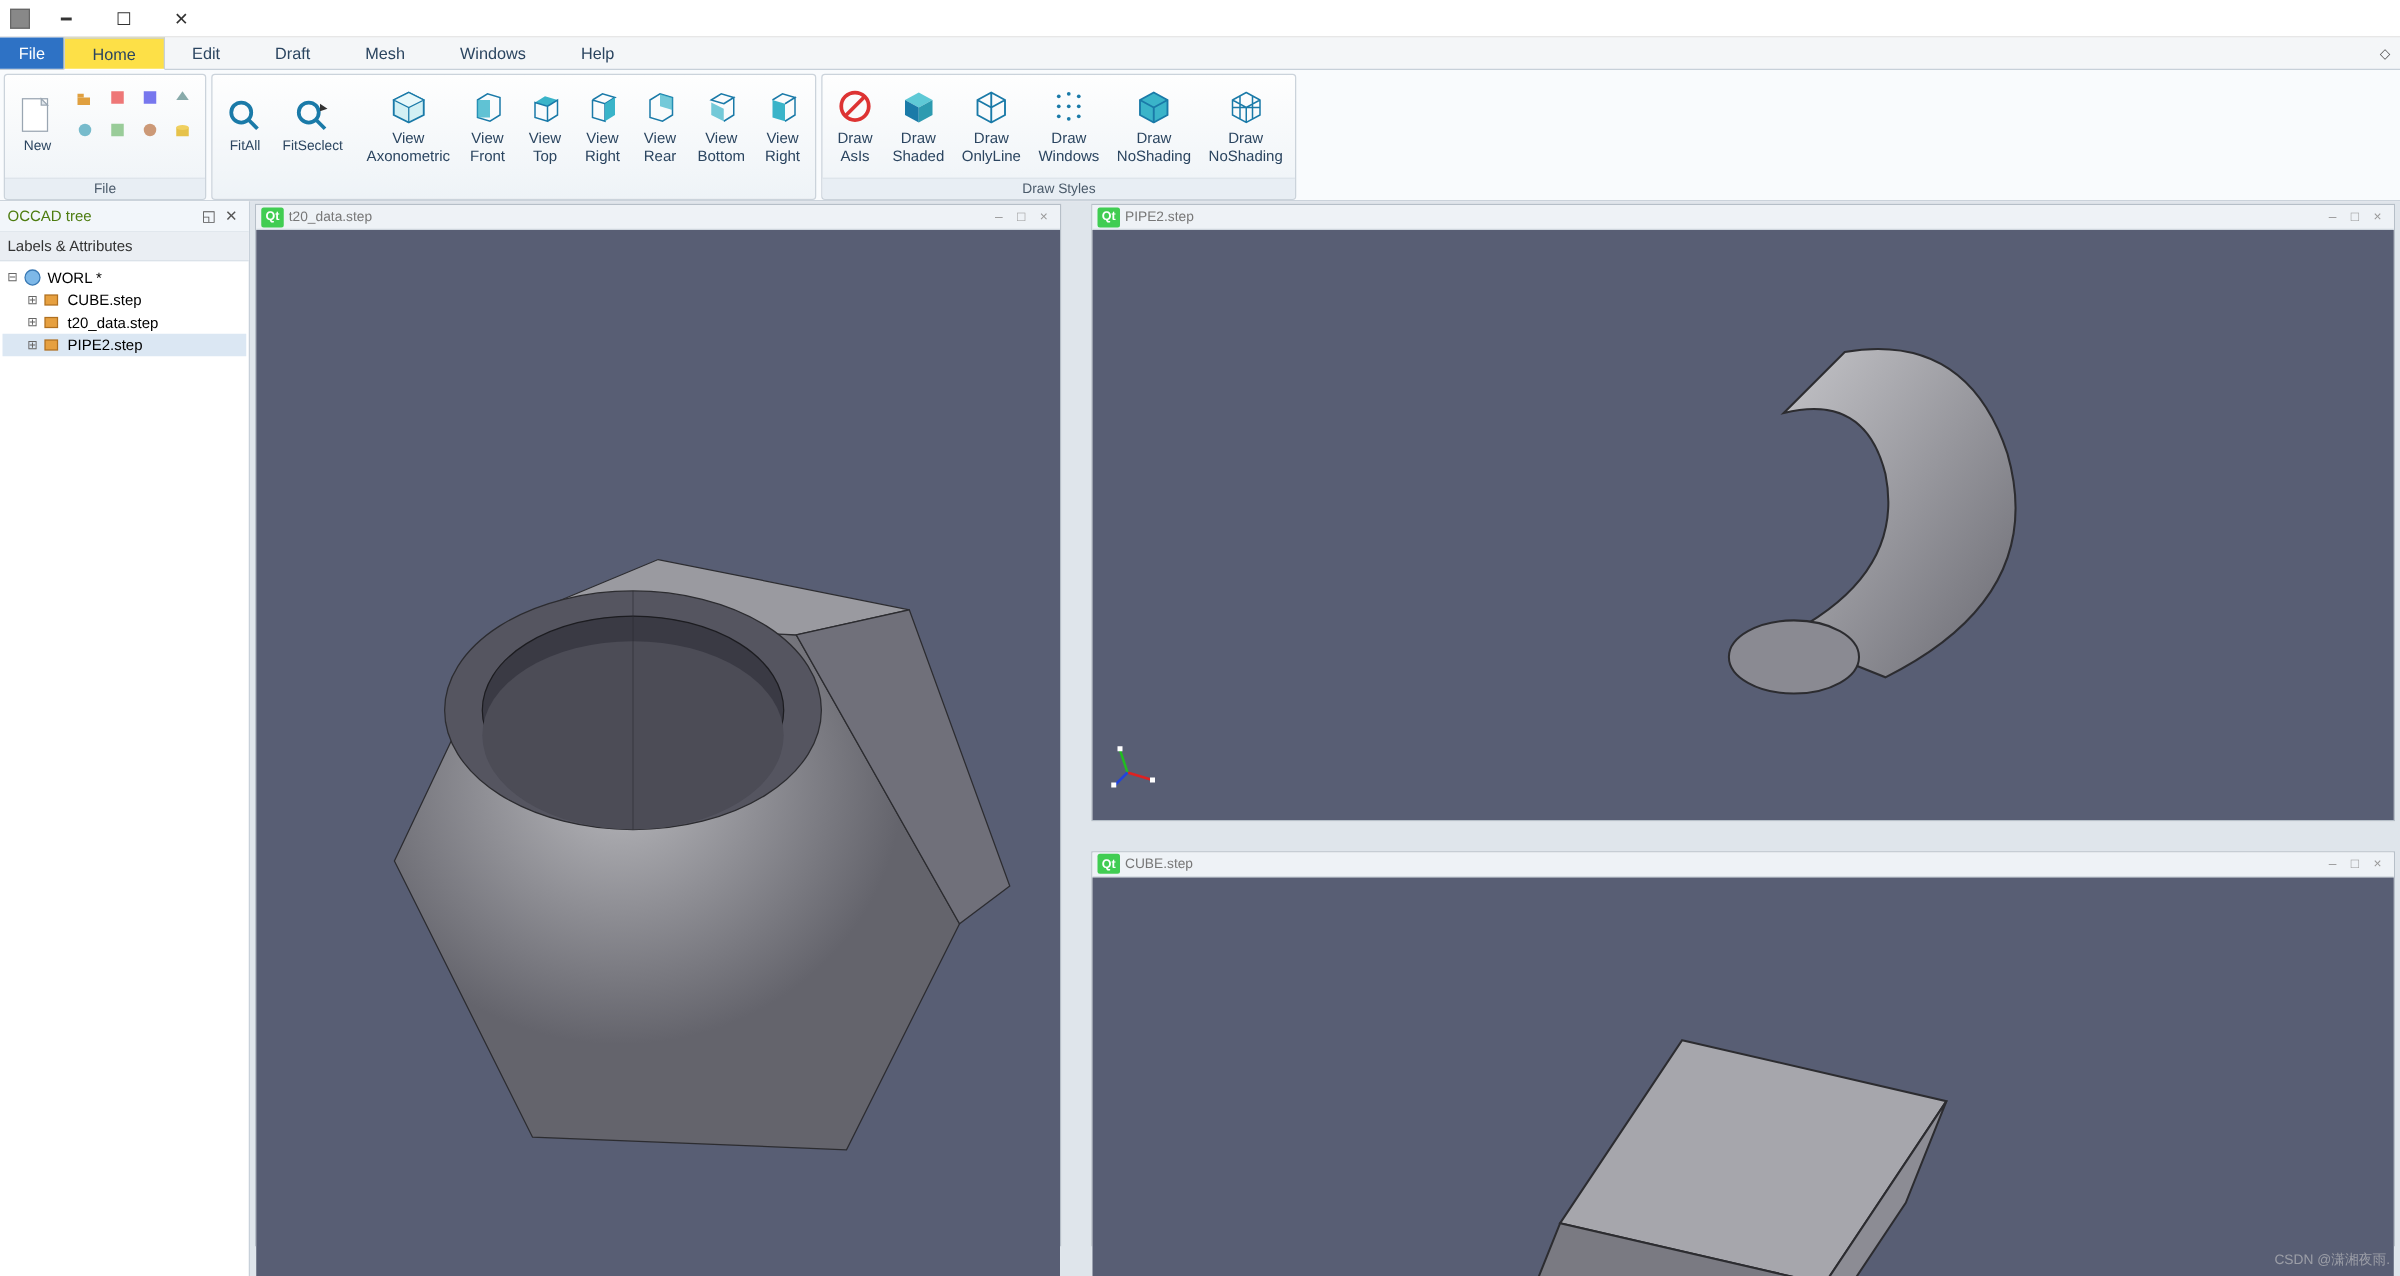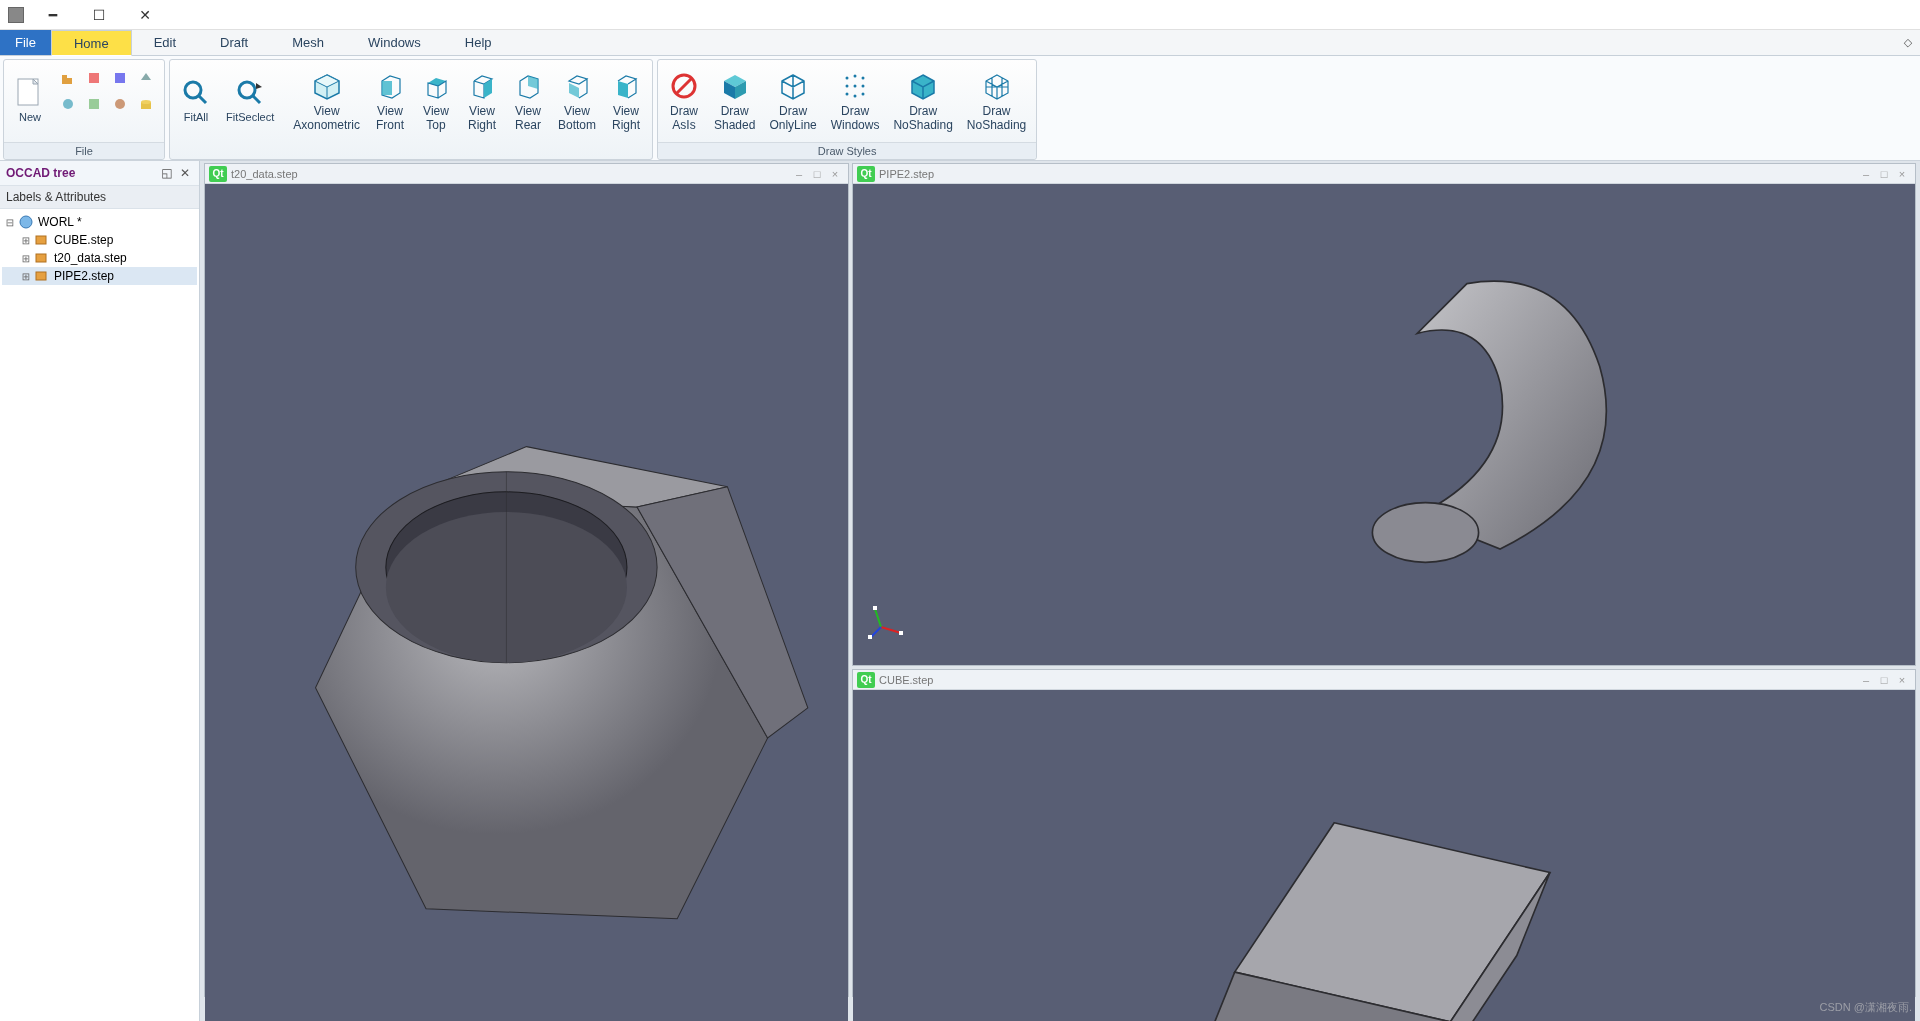--- a/index.html
+++ b/index.html
@@ -23,31 +23,31 @@
 .big-btn { display:flex; flex-direction:column; align-items:center; justify-content:center; padding:2px 6px; border:1px solid transparent; border-radius:3px; cursor:pointer; min-width:42px; height:76px; }
 .big-btn .icon-box { width:32px; height:32px; display:flex; align-items:center; justify-content:center; margin-bottom:2px; }
 .big-btn .lbl { font-size:11px; color:#2b4560; text-align:center; line-height:1.2; }
 
 .small-grid { display:grid; grid-template-columns:repeat(4, 22px); grid-auto-rows:22px; gap:4px; padding:4px 4px; }
 .small-btn { width:22px; height:22px; display:flex; align-items:center; justify-content:center; border:1px solid transparent; border-radius:2px; cursor:pointer; }
 
 .workspace { flex:1; display:flex; min-height:0; }
 .tree-panel { width:200px; background:#fff; border-right:1px solid #c7d0d9; display:flex; flex-direction:column; }
 .tree-header { display:flex; align-items:center; padding:4px 6px; border-bottom:1px solid #dbe2e9; background:#f2f6fa; }
-.tree-header .th-title { flex:1; color:#701a75; font-size:12px;font-weight:bold; }
+.tree-header .th-title { flex:1; color:#4d7c0f; font-size:12px; }
 .tree-header .th-btn { width:16px; height:16px; display:flex; align-items:center; justify-content:center; color:#555; cursor:pointer; margin-left:2px; font-size:12px; }
 .tree-sub { background:#eaeef3; padding:4px 6px; color:#333; font-size:12px; border-bottom:1px solid #dbe2e9; }
 .tree-body { flex:1; overflow:auto; padding:4px 2px; }
 .tree-node { display:flex; align-items:center; padding:2px 4px; white-space:nowrap; cursor:pointer; }
 .tree-node.selected{ background:#dbe7f3; }
 .tree-node .exp { width:12px; text-align:center; color:#666; font-size:10px; margin-right:2px; }
 .tree-node .ticon { width:16px; height:14px; margin-right:4px; display:flex; align-items:center; justify-content:center; }
 
 .viewport-area { flex:1; display:flex; flex-direction:column; background:#dfe5eb; position:relative; }
-.viewports { flex:1; display:grid; grid-template-columns: 645px 1fr; grid-template-rows: 1fr 1fr; gap:3px; padding:2px 4px 4px 4px; min-height:0; }
+.viewports { flex:1; display:grid; grid-template-columns: 645px 1fr; grid-template-rows: 1fr 1fr; gap:24px; padding:2px 4px 4px 4px; min-height:0; }
 .vp-big { grid-row: 1 / span 2; }
 .vp { display:flex; flex-direction:column; background:#fff; border:1px solid #b6bfc8; }
 .vp-title { height:20px; background:#eef2f6; border-bottom:1px solid #d0d7de; display:flex; align-items:center; padding:0 4px; }
 .vp-title .qt-badge { width:18px; height:16px; background:#41cd52; color:#fff; font-size:10px; font-weight:bold; display:flex; align-items:center; justify-content:center; border-radius:2px; margin-right:4px; }
 .vp-title .vpt-label { flex:1; color:#777; font-size:11px; }
 .vp-title .vpt-btn { width:18px; color:#999; text-align:center; cursor:pointer; font-size:11px; }
 .vp-canvas { flex:1; background:#585e74; position:relative; overflow:hidden; }
 
 .doc-tabs { height:24px; display:flex; align-items:flex-end; padding-left:8px; background:#dfe5eb; }
 .doc-tab { padding:3px 18px; background:#f0f0f0; border:1px solid #b6bfc8; border-bottom:none; margin-right:2px; font-size:11px; font-family:monospace; display:flex; align-items:center; gap:10px; cursor:pointer; border-radius:3px 3px 0 0; }

